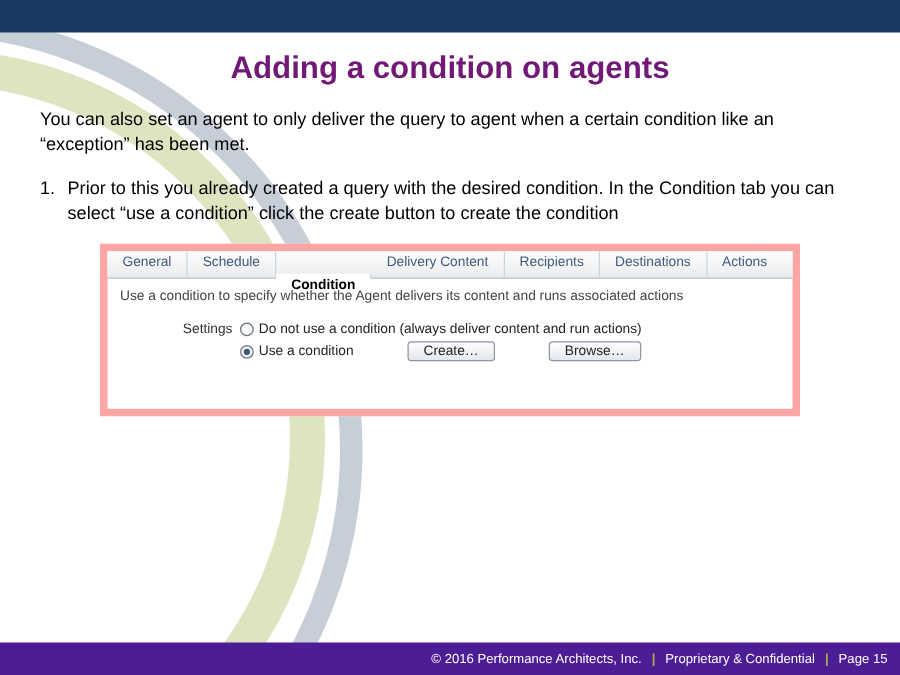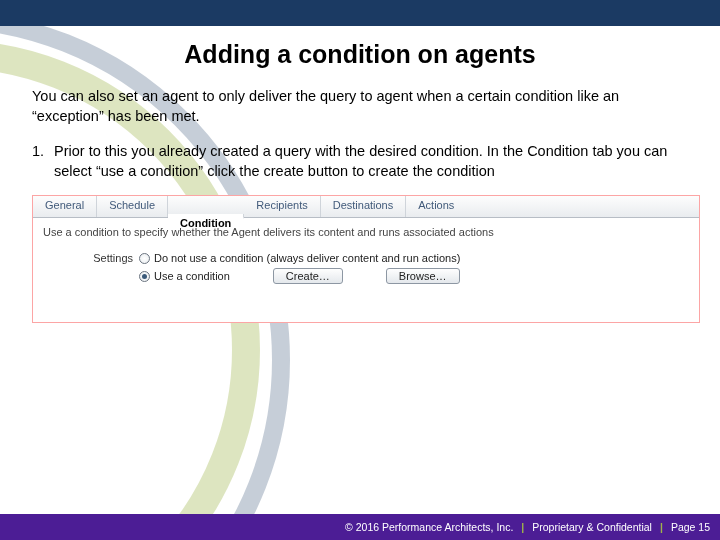--- a/index.html
+++ b/index.html
@@ -39,21 +39,21 @@
     position: absolute;
     top: 26px; left: 0; right: 0;
     bottom: 26px;
     padding: 8px 32px 0 32px;
   }
 
   .title {
     font-size: 25px;
     font-weight: bold;
     text-align: center;
-    color: #000000;
+    color: #701a75;
     margin: 6px 0 18px 0;
   }
 
   .intro {
     font-size: 14.5px;
     line-height: 1.35;
     color: #000;
     margin-bottom: 16px;
   }
 
@@ -63,22 +63,22 @@
     line-height: 1.35;
     color: #000;
     margin-bottom: 14px;
   }
   .step .num { width: 22px; flex: none; }
   .step .body { flex: 1; padding-right: 10px; }
 
   
   .ui {
     margin: 0 auto;
-    width: 668px;
-    border: 1px solid #fca5a5;
+    width: 560px;
+    border: 6px solid #fca5a5;
     background: #fff;
     font-family: "Segoe UI", Tahoma, sans-serif;
     font-size: 11px;
     color: #222;
   }
   .tabstrip {
     display: flex;
     background: linear-gradient(#fdfdfd, #e9ecef);
     border-bottom: 1px solid #b7bdc5;
     height: 22px;
@@ -157,20 +157,21 @@
   <div class="step">
     <div class="num">1.</div>
     <div class="body">Prior to this you already created a query with the desired condition. In the Condition tab you can select “use a condition” click the create button to create the condition</div>
   </div>
 
   <div class="ui">
     <div class="tabstrip">
       <div class="tab">General</div>
       <div class="tab">Schedule</div>
       <div class="tab active">Condition</div>
+      <div class="tab">Delivery Content</div>
       <div class="tab">Recipients</div>
       <div class="tab">Destinations</div>
       <div class="tab">Actions</div>
     </div>
     <div class="panel">
       <div class="hint">Use a condition to specify whether the Agent delivers its content and runs associated actions</div>
 
       <div class="form-row" style="position:relative;">
         <span class="form-label">Settings</span>
         <span class="opt">

